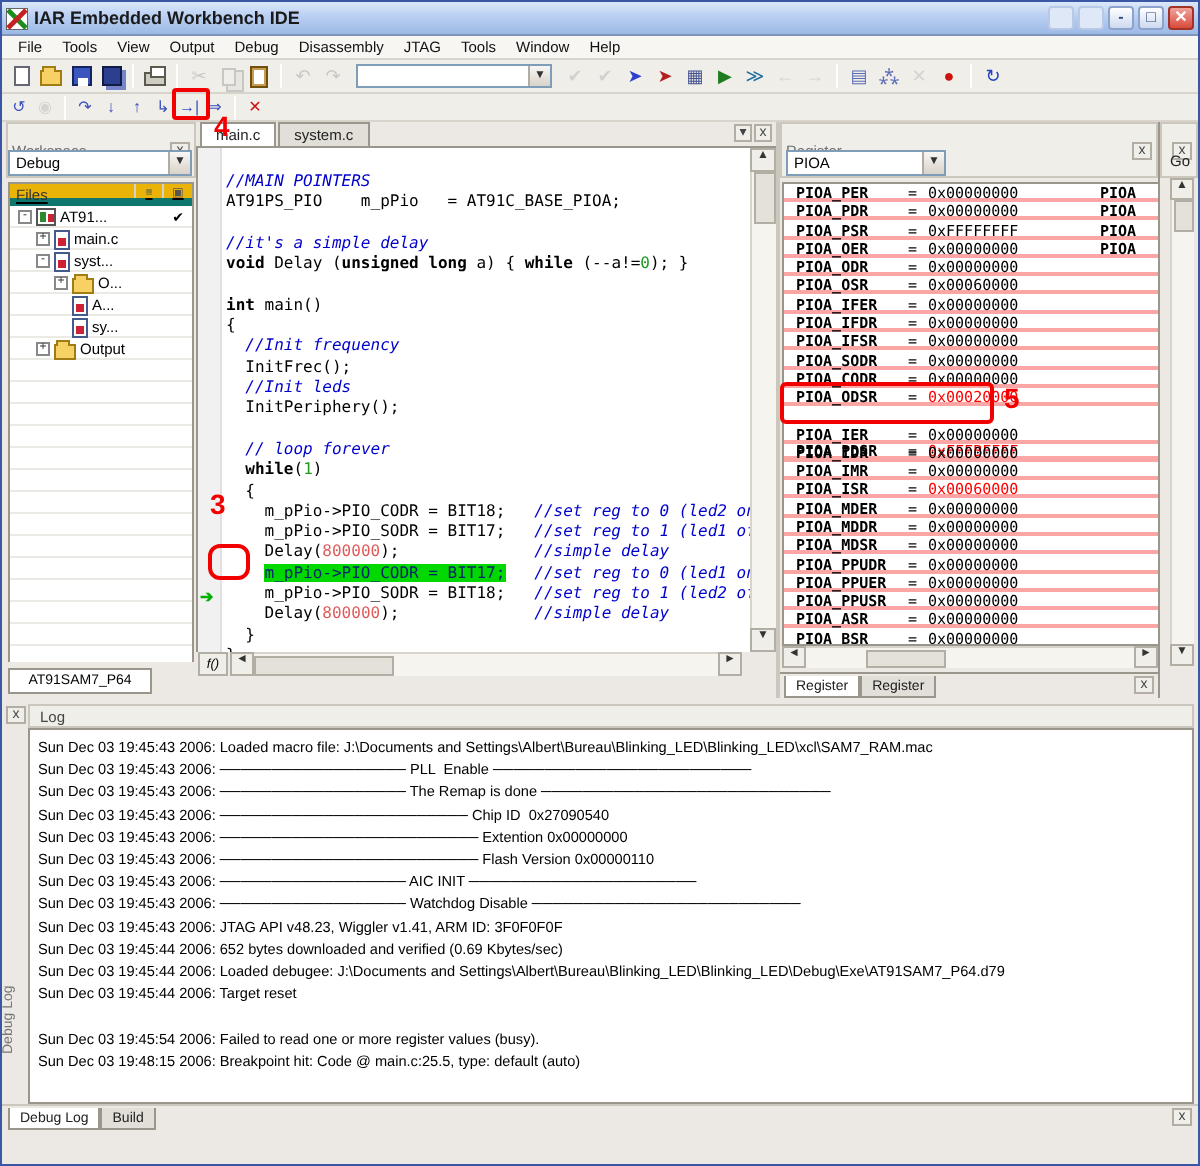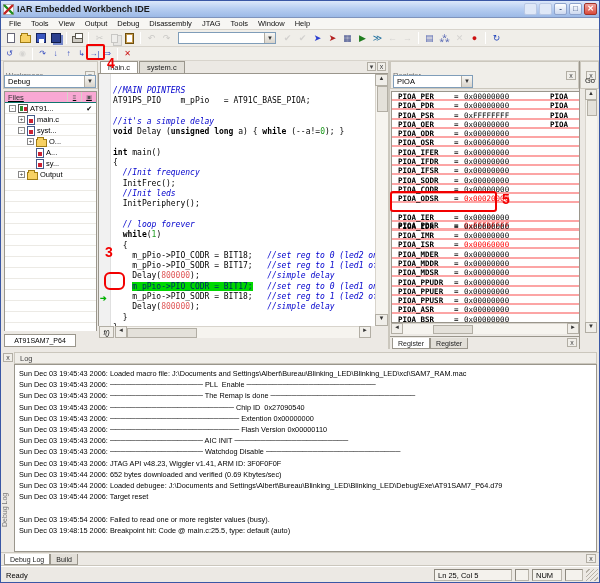--- a/index.html
+++ b/index.html
@@ -65,21 +65,21 @@
   .panel-title .pt-text{font-size:7.5px;color:#6e6e6e;flex:1;}
   .xbtn{width:10px;height:9px;border:1px solid #b2aea4;background:#f0eee9;color:#444;
     font-size:7px;line-height:7px;text-align:center;}
   .combo{height:13px;background:#fff;border:1px solid #7f9db9;display:flex;align-items:center;}
   .combo .c-text{font-size:7.5px;padding-left:3px;flex:1;color:#000;}
   
   .ws-panel{position:absolute;left:2px;top:0;width:95px;height:288px;background:#ece9e4;}
   .ws-combo{position:absolute;left:1px;top:14px;width:92px;}
   .files-grid{position:absolute;left:1px;top:30px;width:93px;height:240px;background:#fff;
     border:1px solid #9a968c;}
-  .fg-header{display:flex;height:11px;background:#f9a8d4;border-bottom:1px solid #0f766e;text-decoration:underline;}
+  .fg-header{display:flex;height:11px;background:#eab308;border-bottom:4px solid #0f766e;text-decoration:underline;}
   .fg-h{font-size:7.5px;color:#333;padding-left:3px;line-height:11px;flex:1;border-right:1px solid #d6d2c8;}
   .fg-hc{width:14px;flex:none;font-size:6px;text-align:center;line-height:11px;color:#555;border-right:1px solid #d6d2c8;}
   .fg-hc:last-child{border-right:none;}
   .fg-rows{position:relative;height:228px;
     background:repeating-linear-gradient(to bottom,#fff 0,#fff 10px,#eceae5 10px,#eceae5 11px);}
   .tree-row{position:absolute;left:0;width:100%;height:11px;display:flex;align-items:center;white-space:nowrap;}
   .tw-exp{width:7px;height:7px;border:1px solid #888;background:#fff;font-size:6px;line-height:5px;
     text-align:center;color:#333;flex:none;margin-right:2px;}
   .tw-label{font-size:7.5px;color:#000;margin-left:2px;overflow:hidden;}
   .tw-check{position:absolute;right:4px;font-size:7px;color:#000;}
@@ -499,28 +499,20 @@
       <div class="log-line" style="top: 159.8px;">Sun Dec 03 19:48:15 2006: Breakpoint hit: Code @ main.c:25.5, type: default (auto)</div>
     </div>
   <div class="log-side-label">Debug Log</div>
 
   <div class="bottom-tabs" id="btabs">
       <span class="btab active">Debug Log</span>
       <span class="btab">Build</span>
       <span class="xbtn" style="margin-left: auto;">x</span>
     </div>
 
-  <div class="statusbar">
-    <span class="status-ready">Ready</span>
-    <span class="sfield" style="width:78px;">Ln 25, Col 5</span>
-    <span class="sfield" style="width:14px;"></span>
-    <span class="sfield" style="width:30px;">NUM</span>
-    <span class="sfield" style="width:18px;"></span>
-    <span class="grip"></span>
-  </div>
 
   <div class="ann-box" id="annToolbar" style="left:85px;top:43px;width:19px;height:16px;border-radius:2px;"></div>
   <div class="ann-num" style="left:106px;top:54px;">4</div>
   <div class="ann-num" style="left:104px;top:243px;">3</div>
   <div class="ann-box" style="left:103px;top:271px;width:21px;height:18px;border-radius:6px;"></div>
   <div class="ann-box" style="left:389px;top:190px;width:107px;height:21px;border-radius:3px;"></div>
   <div class="ann-num" style="left:501px;top:190px;">5</div>
 
 </div>
 

